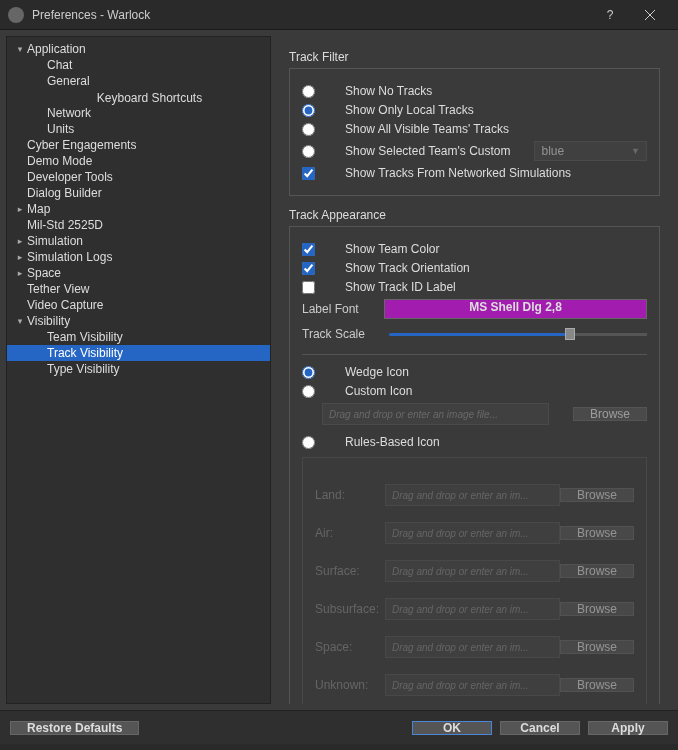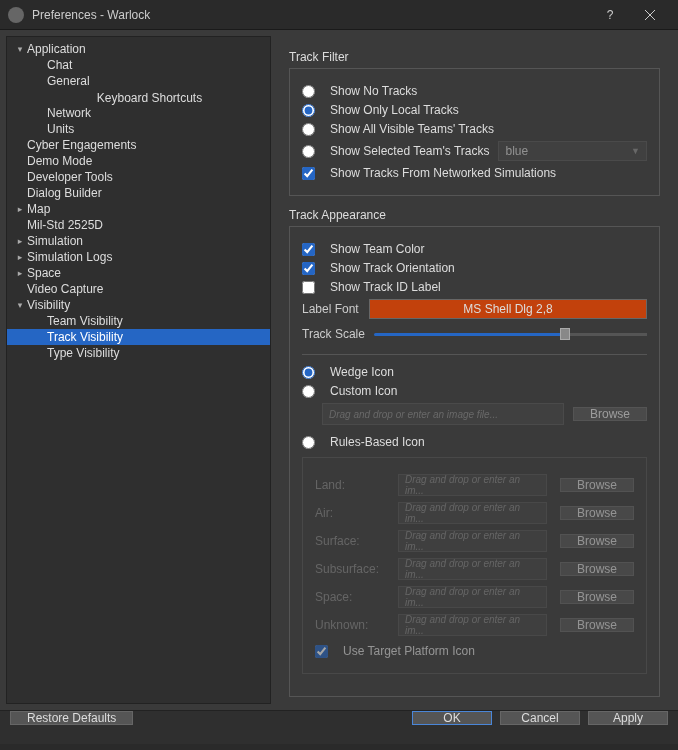--- a/index.html
+++ b/index.html
@@ -22,44 +22,44 @@
 .tree-toggle { width: 14px; height: 14px; display: flex; align-items: center; justify-content: center; color: #aaa; cursor: pointer; font-size: 9px; }
 .tree-label { white-space: nowrap; }
 
 
 .section-title { color: #ddd; font-size: 12px; margin: 6px 0 4px 0; }
 .group { border: 1px solid #555; padding: 10px 12px; margin-bottom: 12px; }
 .group.disabled { opacity: 0.55; }
 hr.sep { border: none; border-top: 1px solid #555; margin: 10px 0; }
 
 
-.row { display: flex; align-items: center; margin: 5px 0; gap: 9px; }
+.row { display: flex; align-items: center; margin: 5px 0; gap: 24px; }
 .row label.ctl-label { min-width: 58px; color: #ccc; }
-.row-grid { display: flex; align-items: center; margin: 6px 0; gap: 13px; }
+.row-grid { display: flex; align-items: center; margin: 16px 0; gap: 0; }
 .row-grid .lbl { width: 70px; color: #888; }
 
 input[type=radio], input[type=checkbox] { accent-color: #2566c4; width: 13px; height: 13px; margin-right: 6px; }
 
 .select { background: #444; border: 1px solid #555; color: #ccc; height: 20px; padding: 0 6px; flex: 1; display: flex; align-items: center; justify-content: space-between; cursor: pointer; }
 .select .arrow { font-size: 9px; color: #888; }
 
 .textfield { background: #444; border: 1px solid #555; color: #888; height: 22px; padding: 0 6px; flex: 1; display: flex; align-items: center; font-style: italic; font-size: 10px; }
 
 .btn-std { background: #555; border: 1px solid #666; color: #ddd; height: 14px; padding: 0 16px; cursor: pointer; font-size: 12px; display: flex; align-items: center; justify-content: center; min-width: 70px; }
 .btn-std.primary { border: 1px solid #4a86d8; }
 
-.font-btn { background: #c2410c; border: 1px solid #666; height: 20px; flex: 1; display: flex; align-items: center; justify-content: center; cursor: pointer; color: #ddd; }
+.font-btn { background: #a21caf; border: 1px solid #666; height: 20px; flex: 1; display: flex; justify-content: center; cursor: pointer; color: #ddd; font-weight: bold; }
 
 .slider { flex: 1; height: 20px; position: relative; }
 .slider-track { position: absolute; top: 9px; left: 0; right: 0; height: 3px; background: #2566c4; border-radius: 2px; }
 .slider-track .post { position: absolute; top: 0; left: 70%; right: 0; height: 3px; background: #555; }
 .slider-thumb { position: absolute; top: 4px; left: 70%; width: 10px; height: 12px; background: #888; border: 1px solid #aaa; transform: translateX(-50%); }
 
 
-.footer { height: 34px; background: #2f2f2f; display: flex; align-items: flex-start; padding: 0 10px; gap: 8px; border-top: 1px solid #222; }
+.footer { height: 34px; background: #2f2f2f; display: flex; align-items: center; padding: 0 10px; gap: 8px; border-top: 1px solid #222; font-weight: bold; }
 .footer .spacer { flex: 1; }
 </style>
 </head>
 <body>
 
 <div class="titlebar">
   <div class="icon"></div>
   <div class="title">Preferences - Warlock</div>
   <div class="btn">?</div>
   <div class="btn">
@@ -127,20 +127,24 @@
       <div class="tree-item" style="padding-left: 6px;">
         <span class="tree-toggle">▸</span>
         <span class="tree-label">Simulation Logs</span>
       </div>
       <div class="tree-item" style="padding-left: 6px;">
         <span class="tree-toggle">▸</span>
         <span class="tree-label">Space</span>
       </div>
       <div class="tree-item" style="padding-left: 6px;">
         <span class="tree-toggle"></span>
+        <span class="tree-label">Tether View</span>
+      </div>
+      <div class="tree-item" style="padding-left: 6px;">
+        <span class="tree-toggle"></span>
         <span class="tree-label">Video Capture</span>
       </div>
       <div class="tree-item" style="padding-left: 6px;">
         <span class="tree-toggle">▾</span>
         <span class="tree-label">Visibility</span>
       </div>
       <div class="tree-item" style="padding-left: 26px;">
         <span class="tree-toggle"></span>
         <span class="tree-label">Team Visibility</span>
       </div>
@@ -165,21 +169,21 @@
       <div class="row">
           <input type="radio" name="tf" checked="" style="">
           <span>Show Only Local Tracks</span>
         </div>
       <div class="row">
           <input type="radio" name="tf" style="">
           <span>Show All Visible Teams' Tracks</span>
         </div>
       <div class="row">
         <input type="radio" name="tf" style="">
-          <span>Show Selected Team's Tracks</span>
+          <span>Show Selected Team's Custom</span>
         <div class="select" style="opacity:0.6">
           <span>blue</span>
           <span class="arrow">▼</span>
         </div>
       </div>
       <div class="row">
           <input type="checkbox" checked="" style="">
           <span>Show Tracks From Networked Simulations</span>
         </div>
     </div>

